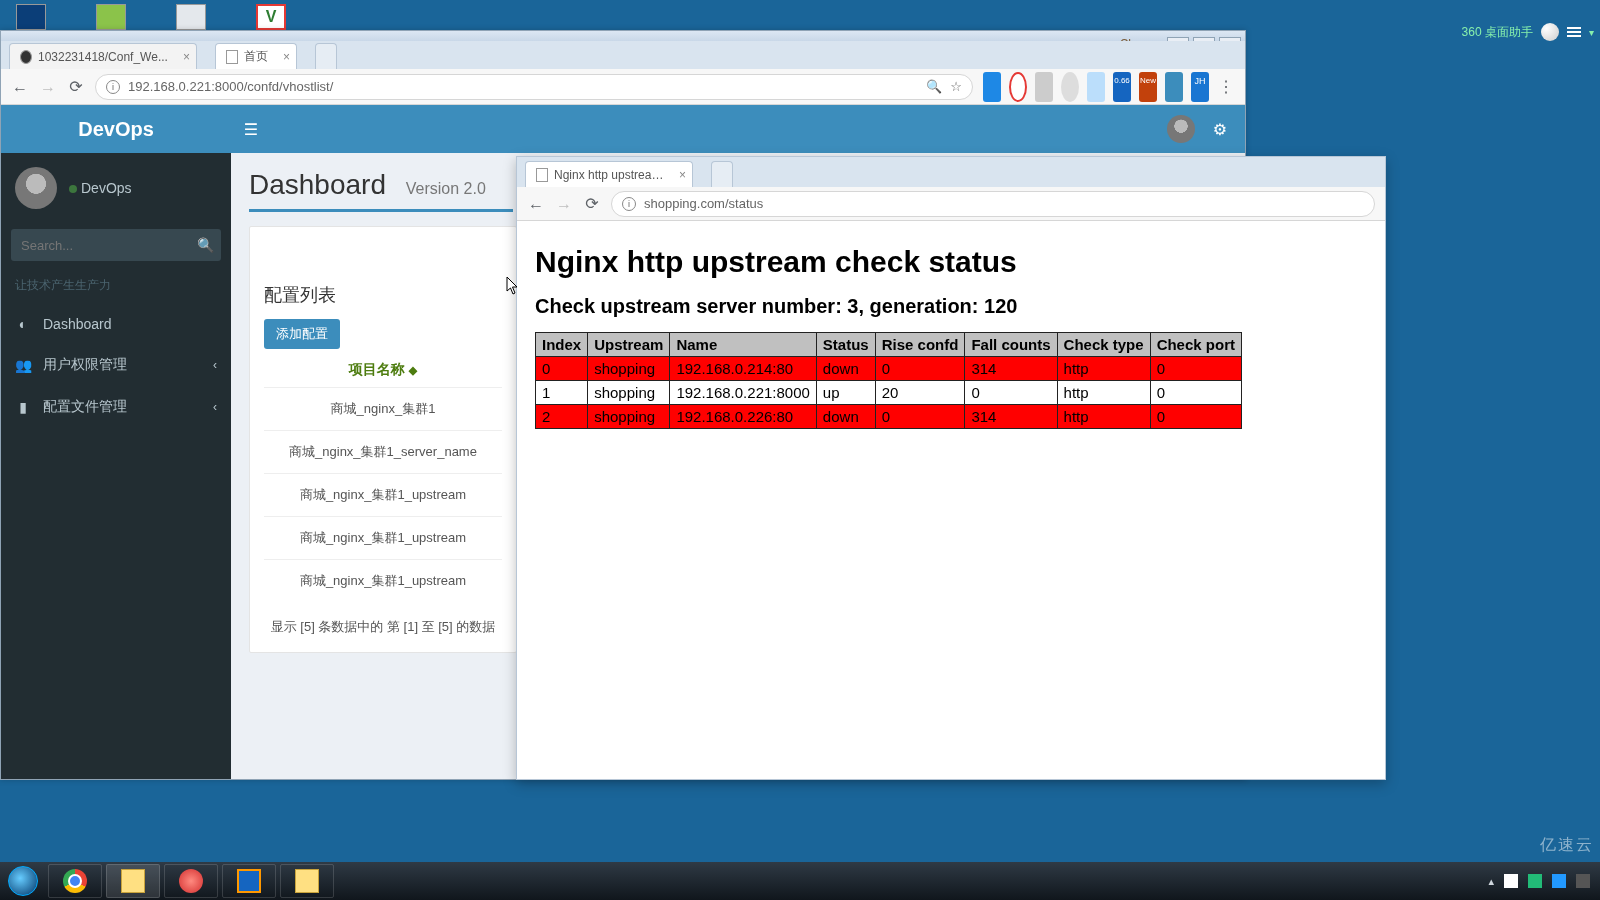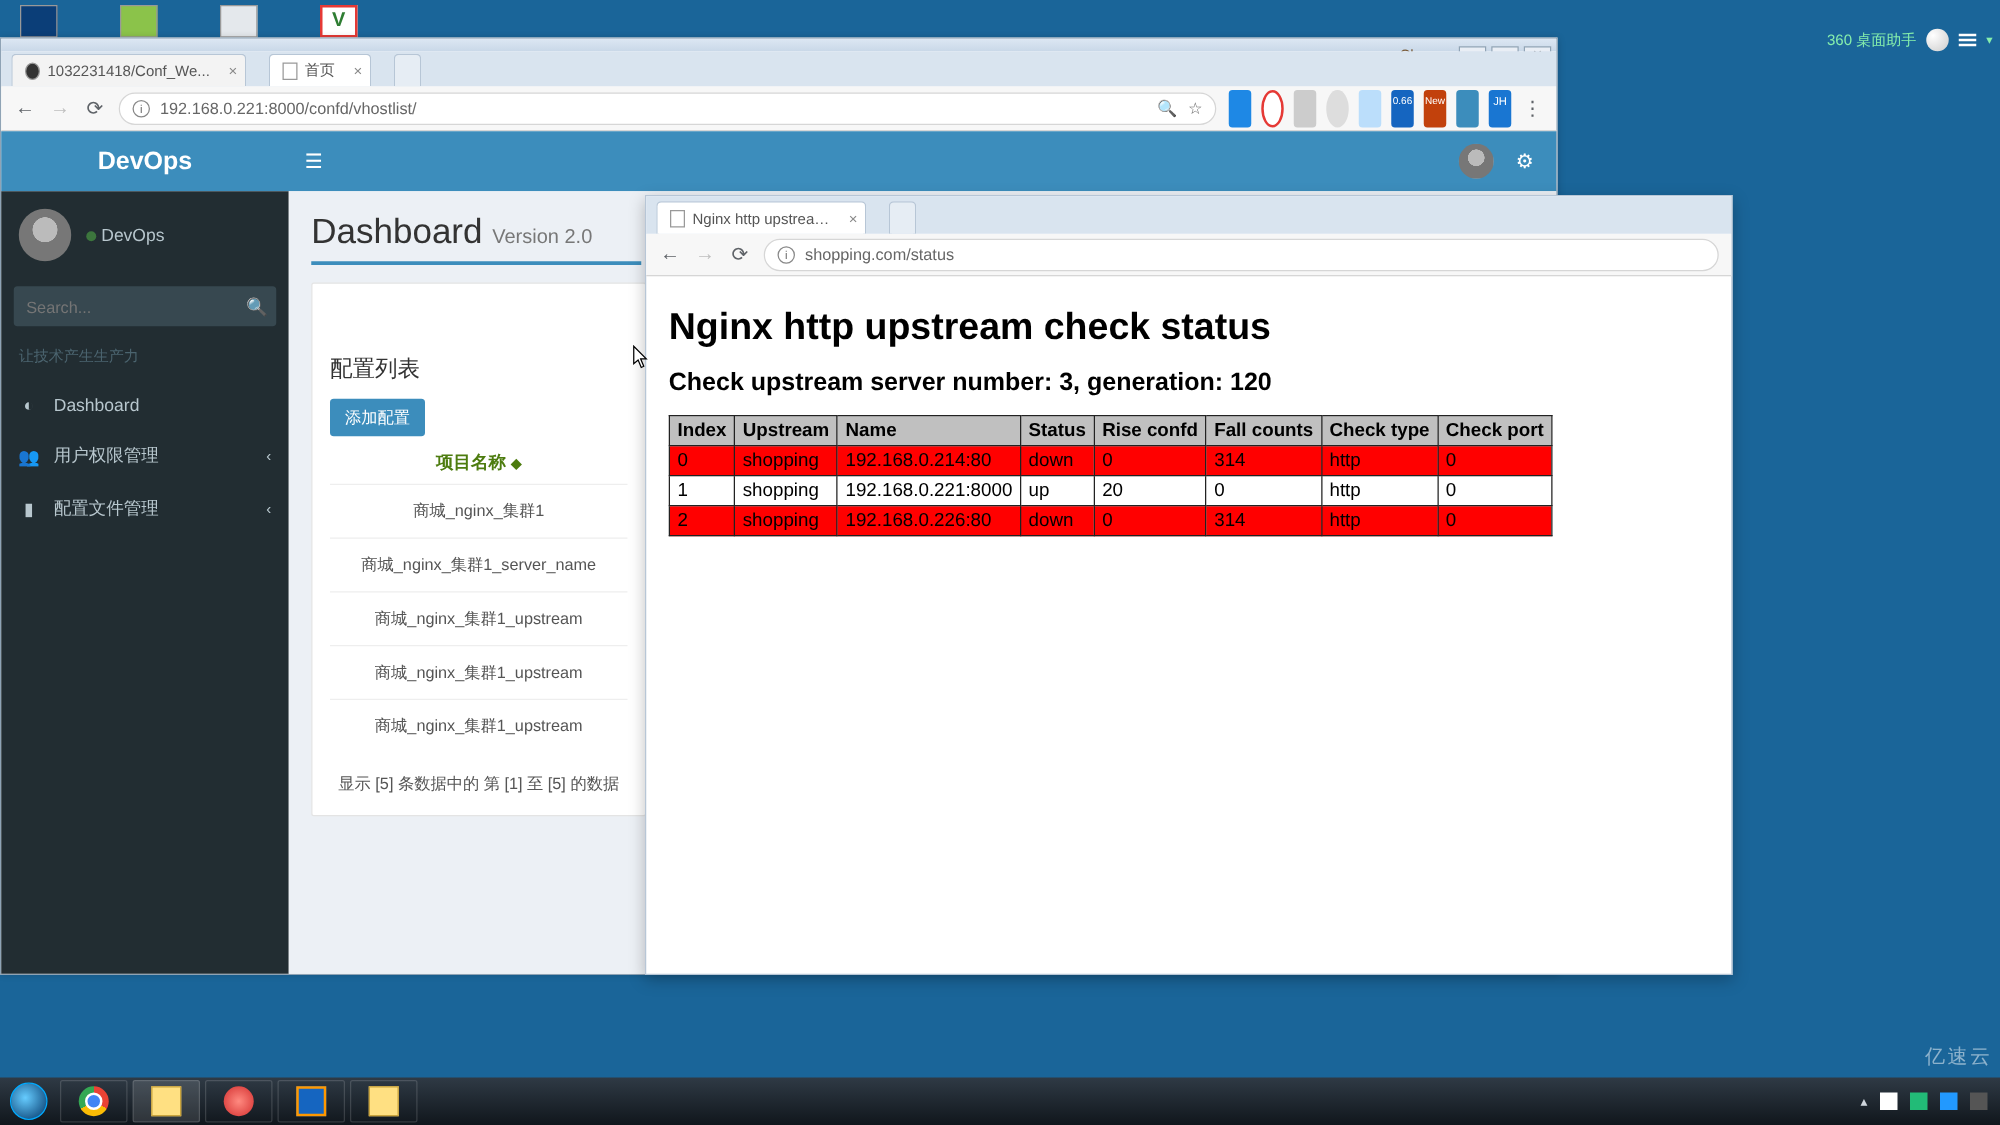--- a/index.html
+++ b/index.html
@@ -56,21 +56,21 @@
   .side-user .dot { width: 8px; height: 8px; border-radius: 50%; background: #3c763d; display: inline-block; margin-right: 4px; }
   .side-search { margin: 6px 10px; height: 32px; background: #374850; border-radius: 3px; display: flex; align-items: center; padding: 0 10px; color: #8aa; }
   .side-search input { flex: 1; background: transparent; border: none; color: #ccc; font-size: 13px; outline: none; }
   .side-tag { padding: 10px 14px; color: #4b646f; font-size: 12px; }
   .side-item { padding: 12px 14px; display: flex; align-items: center; gap: 12px; color: #b8c7ce; position: relative; }
   .side-item .chev { position: absolute; right: 14px; font-size: 12px; }
   .side-item .ic { width: 16px; text-align: center; }
 
   .content { flex: 1; background: #ecf0f5; padding: 16px 18px; overflow: auto; }
   .pg-title { font-size: 28px; color: #333; font-weight: 400; }
-  .pg-title small { font-size: 16px; color: #777; margin-left: 0; }
+  .pg-title small { font-size: 16px; color: #777; margin-left: 12px; }
   .hr-blue { height: 3px; background: #3c8dbc; margin: 8px 0 14px; width: 264px; }
   .panel { background: #fff; border: 1px solid #e4e4e4; border-radius: 2px; padding: 12px 14px; width: 268px; }
   .panel h3 { font-size: 18px; font-weight: 400; color: #333; margin-bottom: 12px; margin-top: 44px; }
   .btn-blue { background: #3c8dbc; color: #fff; border: none; padding: 6px 12px; border-radius: 3px; font-size: 13px; }
   .tbl-head { text-align: center; font-weight: 600; color: #4d7c0f; padding: 12px 0 8px; font-size: 14px; }
   .sort { font-size: 11px; margin-left: 4px; }
   .row-item { text-align: center; padding: 12px 0; color: #555; font-size: 13px; border-top: 1px solid #eee; }
   .pager { text-align: center; padding: 16px 0 4px; font-size: 13px; color: #555; }
 
   

